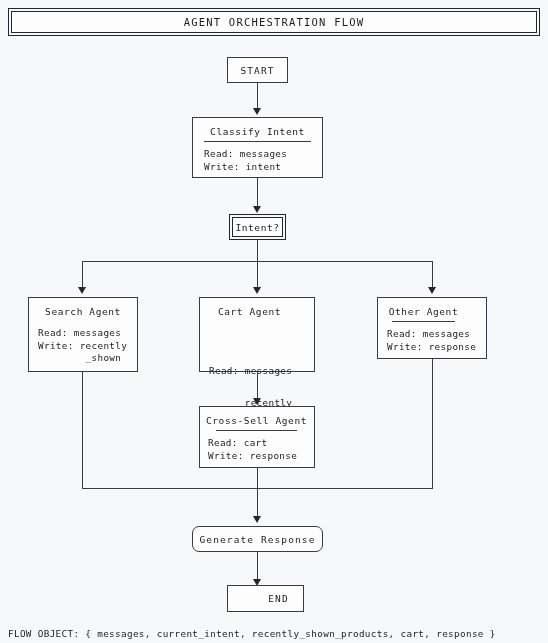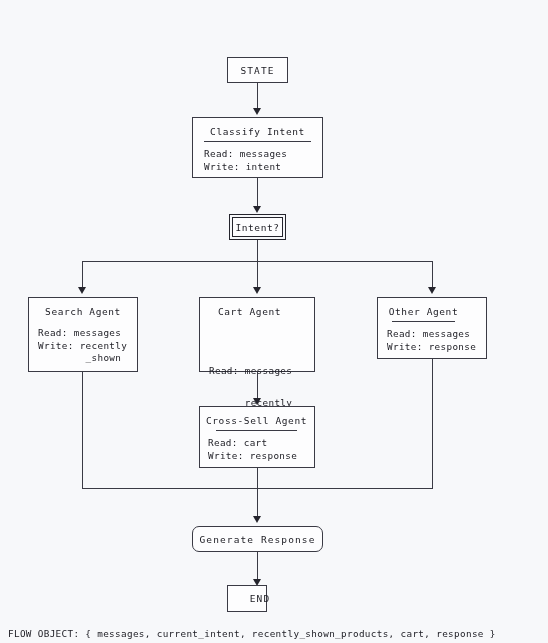--- a/index.html
+++ b/index.html
@@ -130,23 +130,28 @@
     letter-spacing: 0.35px;
     white-space: nowrap;
     color: #1b1b22;
   }
 </style>
 </head>
 <body>
 
 <div id="canvas">
 
+  <div class="title-bar">
+    <div class="title-bar-inner">
+      <span class="title-text">AGENT ORCHESTRATION FLOW</span>
+    </div>
+  </div>
 
   <div class="node terminal" style="left:227px; top:57px; width:61px; height:26px;">
-    <span class="node-title">STATE</span>
+    <span class="node-title">START</span>
   </div>
 
   <div class="vline" style="left:257px; top:83px; height:27px;"></div>
   <div class="arrow" style="left:253px; top:108px;"></div>
 
   <div class="node" style="left:192px; top:117px; width:131px; height:61px; padding:8px 11px 0 11px;">
     <span class="node-title">Classify Intent</span>
     <div class="node-divider" style="width:100%;"></div>
     <span class="node-body">Read: messages</span>
     <span class="node-body">Write: intent</span>
@@ -213,19 +218,19 @@
   <div class="vline" style="left:257px; top:468px; height:53px;"></div>
   <div class="arrow" style="left:253px; top:516px;"></div>
 
   <div class="node terminal" style="left:192px; top:526px; width:131px; height:26px;border-radius:7px;">
     <span class="node-title">Generate Response</span>
   </div>
 
   <div class="vline" style="left:257px; top:552px; height:32px;"></div>
   <div class="arrow" style="left:253px; top:579px;"></div>
 
-  <div class="node terminal" style="left:227px; top:585px; width:40px; height:27px;padding-left:26px;">
+  <div class="node terminal" style="left:227px; top:585px; width:77px; height:27px;padding-left:26px;">
     <span class="node-title">END</span>
   </div>
 
   <div class="state-line">FLOW OBJECT: { messages, current_intent, recently_shown_products, cart, response }</div>
 
 </div>
 
 </body></html>

